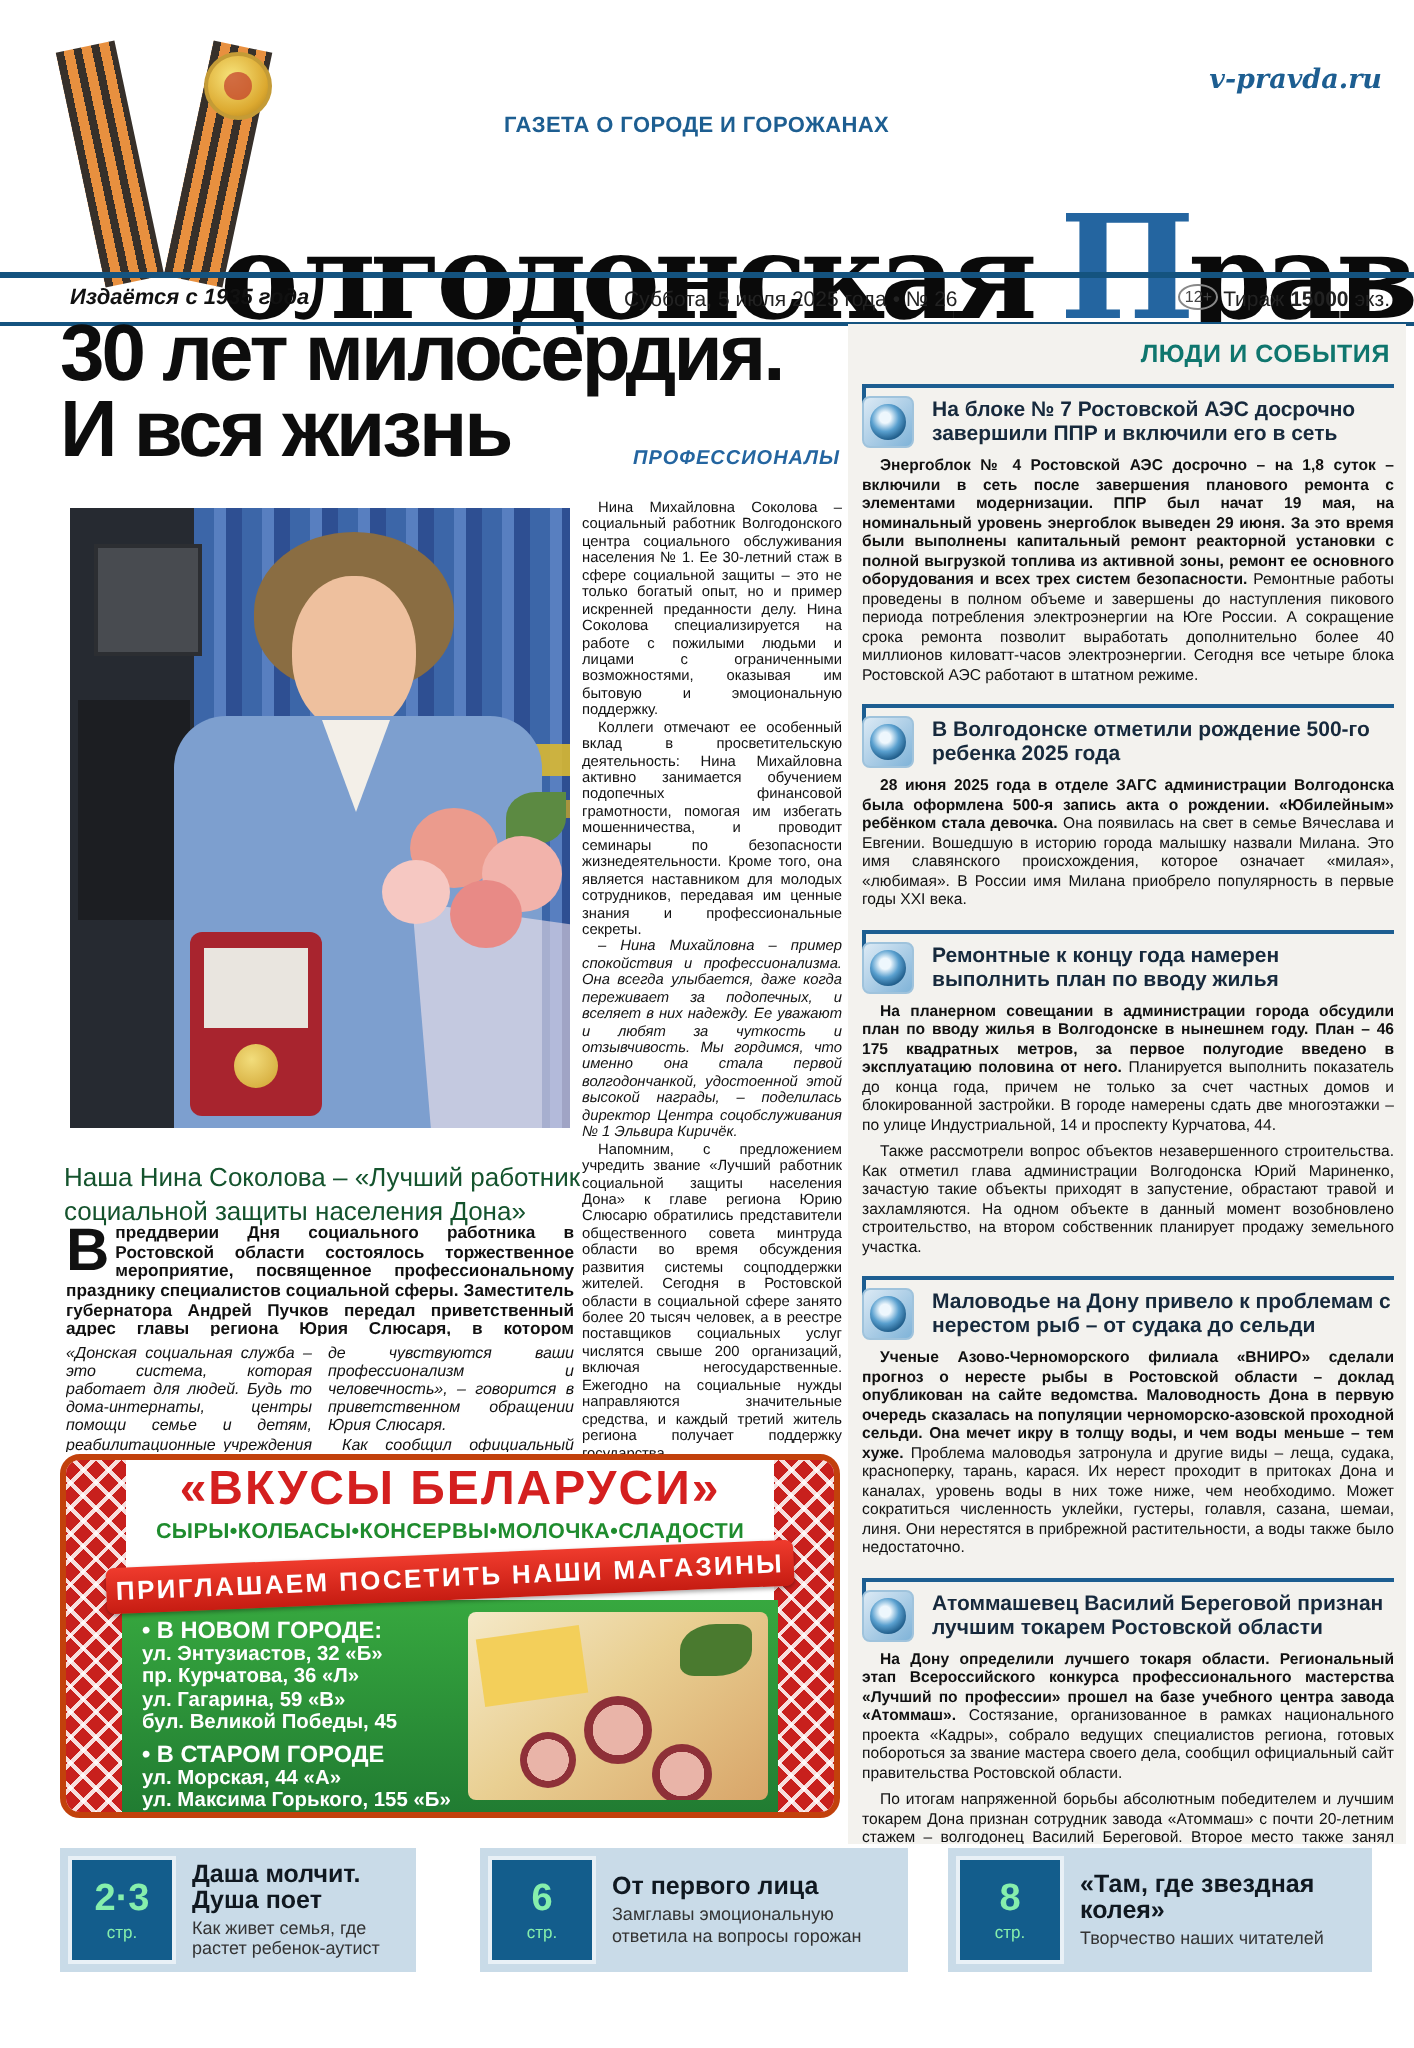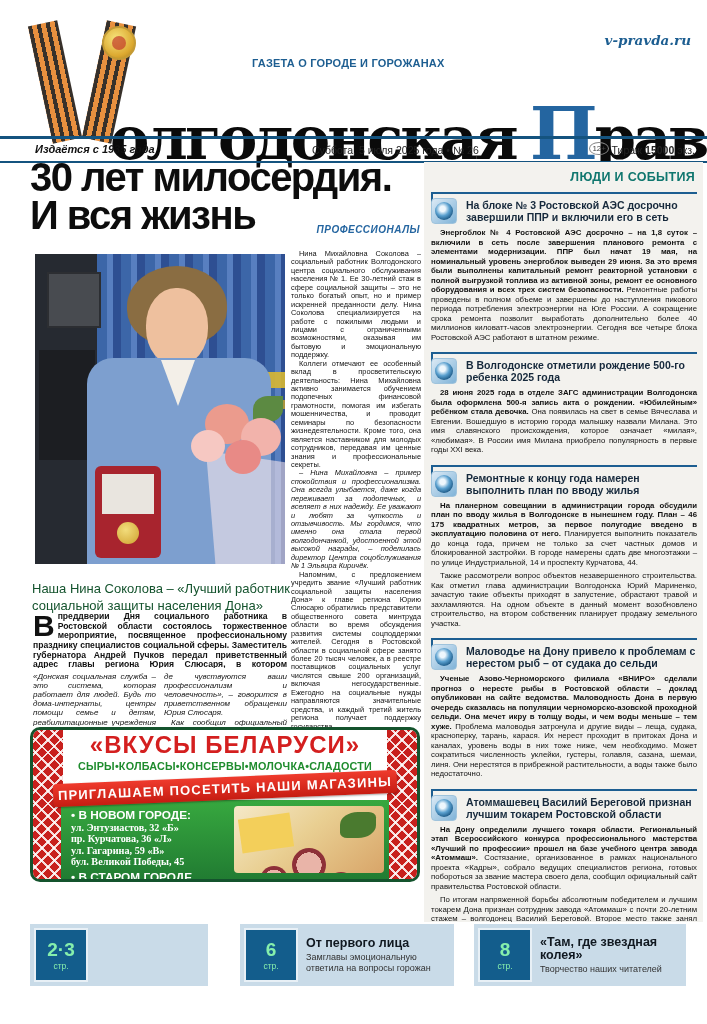--- a/index.html
+++ b/index.html
@@ -72,39 +72,39 @@
   .qc{flex:1;text-align:justify;}
   .qc p{margin:0;}
   .qc p.ind{text-indent:7px;}
   .artcol{position:absolute;left:291px;top:250px;width:130px;height:488px;overflow:hidden;
           font-size:7.4px;line-height:1.14;text-align:justify;}
   .artcol p{margin:0;text-indent:8px;}
   .artcol p.nop{text-indent:0;}
   .artcol p.it{font-style:italic;}
 
   
-  .ad{position:absolute;left:30px;top:727px;width:390px;height:155px;background:#fff;
-      border:3px solid #14532d;border-radius:10px;box-sizing:border-box;overflow:hidden;}
+  .ad{position:absolute;left:30px;top:727px;width:390px;height:182px;background:#fff;
+      border:3px solid #c2410c;border-radius:10px;box-sizing:border-box;overflow:hidden;}
   .orn{position:absolute;top:0;bottom:0;width:30px;background-color:#c8201d;
        background-image:repeating-linear-gradient(45deg,rgba(255,255,255,.85) 0 2px,transparent 2px 9px),
                         repeating-linear-gradient(-45deg,rgba(255,255,255,.85) 0 2px,transparent 2px 9px);}
   .ornl{left:0;} .ornr{right:0;}
   .ad-title{position:absolute;left:30px;right:30px;top:1px;text-align:center;font-size:24px;font-weight:800;
             color:#d41f1f;letter-spacing:1px;text-shadow:1px 1px 0 #fff,-1px -1px 0 #fff;white-space:nowrap;}
   .ad-sub{position:absolute;left:30px;right:30px;top:30px;text-align:center;font-size:10.8px;font-weight:bold;
           color:#1f8c2e;letter-spacing:.2px;white-space:nowrap;}
   .ad-ribbon{position:absolute;left:20px;right:20px;top:47px;height:23px;z-index:3;
              background:linear-gradient(#ef3b2d,#c61c12);color:#fff;font-weight:bold;font-size:13px;
              text-align:center;line-height:23px;letter-spacing:1.2px;transform:rotate(-2.4deg);
              border-radius:4px;box-shadow:0 1px 2px rgba(0,0,0,.35);white-space:nowrap;}
   .ad-green{position:absolute;left:28px;right:28px;top:70px;bottom:0;
             background:linear-gradient(#37a83f,#217c32);}
   .ad-list{position:absolute;left:10px;top:6px;width:190px;}
   .adh{font-size:11.8px;font-weight:800;color:#fff;margin-top:2px;white-space:nowrap;}
-  .adi{font-size:10.2px;font-weight:bold;color:#fff;line-height:1.12;white-space:nowrap;font-family:Liberation Serif, serif;}
+  .adi{font-size:10.2px;font-weight:bold;color:#fff;line-height:1.12;white-space:nowrap;}
   .ad-food{position:absolute;right:5px;top:6px;bottom:6px;width:150px;border-radius:4px;overflow:hidden;
            background:linear-gradient(140deg,#f5e9c8 0%,#e9cf92 45%,#d8a569 100%);}
   .cheese{position:absolute;left:6px;top:10px;width:52px;height:34px;background:#f3cf5a;transform:rotate(-8deg);}
   .saus{position:absolute;border-radius:50%;background:radial-gradient(circle,#e9b4a8 0 52%,#8e3038 53% 100%);}
   .s1{left:58px;top:42px;width:34px;height:34px;}
   .s2{left:92px;top:66px;width:30px;height:30px;}
   .s3{left:26px;top:60px;width:28px;height:28px;}
   .greens{position:absolute;left:106px;top:6px;width:36px;height:26px;border-radius:50% 20% 50% 20%;background:#4a7a2f;}
 
   
@@ -229,21 +229,21 @@
       </div>
     </div>
   </section>
 
   <section class="news">
     <div class="news-h">ЛЮДИ И СОБЫТИЯ</div>
 
     <article class="ni">
       <div class="ni-head">
           <div class="ni-icon"></div>
-        <h3 class="ni-title">На блоке № 3 Ростовской АЭС досрочно завершили ППР и включили его в сеть</h3>
+        <h3 class="ni-title">На блоке № 7 Ростовской АЭС досрочно завершили ППР и включили его в сеть</h3>
         </div>
       <p class="ni-p"><b>Энергоблок № 4 Ростовской АЭС досрочно – на 1,8 суток – включили в сеть после завершения планового ремонта с элементами модернизации. ППР был начат 19 мая, на номинальный уровень энергоблок выведен 29 июня. За это время были выполнены капитальный ремонт реакторной установки с полной выгрузкой топлива из активной зоны, ремонт ее основного оборудования и всех трех систем безопасности.</b> <span>Ремонтные работы проведены в полном объеме и завершены до наступления пикового периода потребления электроэнергии на Юге России. А сокращение срока ремонта позволит выработать дополнительно более 40 миллионов киловатт-часов электроэнергии. Сегодня все четыре блока Ростовской АЭС работают в штатном режиме.</span></p>
     </article>
 
     <article class="ni">
       <div class="ni-head">
           <div class="ni-icon"></div>
         <h3 class="ni-title">В Волгодонске отметили рождение 500-го ребенка 2025 года</h3>
         </div>
       <p class="ni-p"><b>28 июня 2025 года в отделе ЗАГС администрации Волгодонска была оформлена 500-я запись акта о рождении. «Юбилейным» ребёнком стала девочка.</b> <span>Она появилась на свет в семье Вячеслава и Евгении. Вошедшую в историю города малышку назвали Милана. Это имя славянского происхождения, которое означает «милая», «любимая». В России имя Милана приобрело популярность в первые годы XXI века.</span></p>
@@ -276,20 +276,24 @@
     </article>
 
   </section>
 
   <nav>
     <div class="teaser t1">
       <div class="tsq">
         <div class="tnum">2·3</div>
         <div class="tstr">стр.</div>
       </div>
+      <div class="ttext">
+        <div class="ttitle">Даша молчит. Душа поет</div>
+        <div class="tsub">Как живет семья, где растет ребенок-аутист</div>
+      </div>
     </div>
     <div class="teaser t2">
       <div class="tsq">
         <div class="tnum">6</div>
         <div class="tstr">стр.</div>
       </div>
       <div class="ttext">
         <div class="ttitle">От первого лица</div>
         <div class="tsub">Замглавы эмоциональную ответила на вопросы горожан</div>
       </div>

